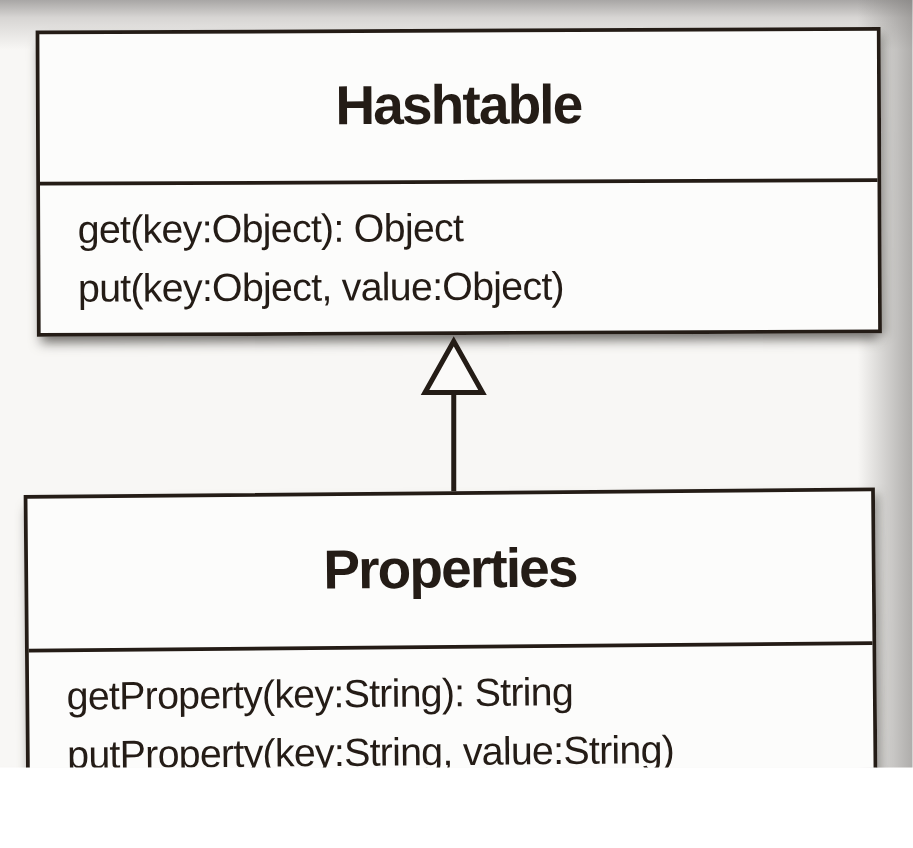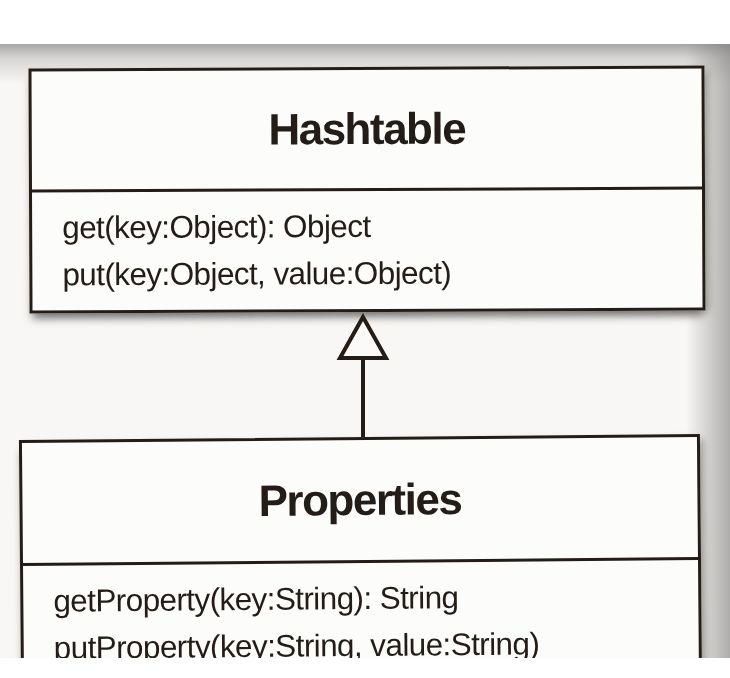--- a/index.html
+++ b/index.html
@@ -6,21 +6,20 @@
   .page {
     position: relative;
     width: 730px;
     height: 614px;
     overflow: hidden;
     font-family: "Liberation Sans", sans-serif;
     
     background:
       linear-gradient(90deg, rgba(140,138,136,0) 0%, rgba(140,138,136,0) 94%, rgba(125,123,121,0.5) 99%, rgba(125,123,121,0.6) 100%),
       linear-gradient(180deg, #a8a6a5 0px, #d7d5d3 14px, #f8f7f5 40px, #f8f7f5 612px, #d8d6d4 652px, #aeacab 678px);
-    margin-top: 44px;
   }
 
   .class-box {
     position: absolute;
     background: #fcfcfb;
     border: 3px solid #241c16;
     box-sizing: border-box;
     box-shadow:
       0 8px 9px -3px rgba(105,102,99,0.85),
       6px 3px 7px -2px rgba(130,127,124,0.5);

